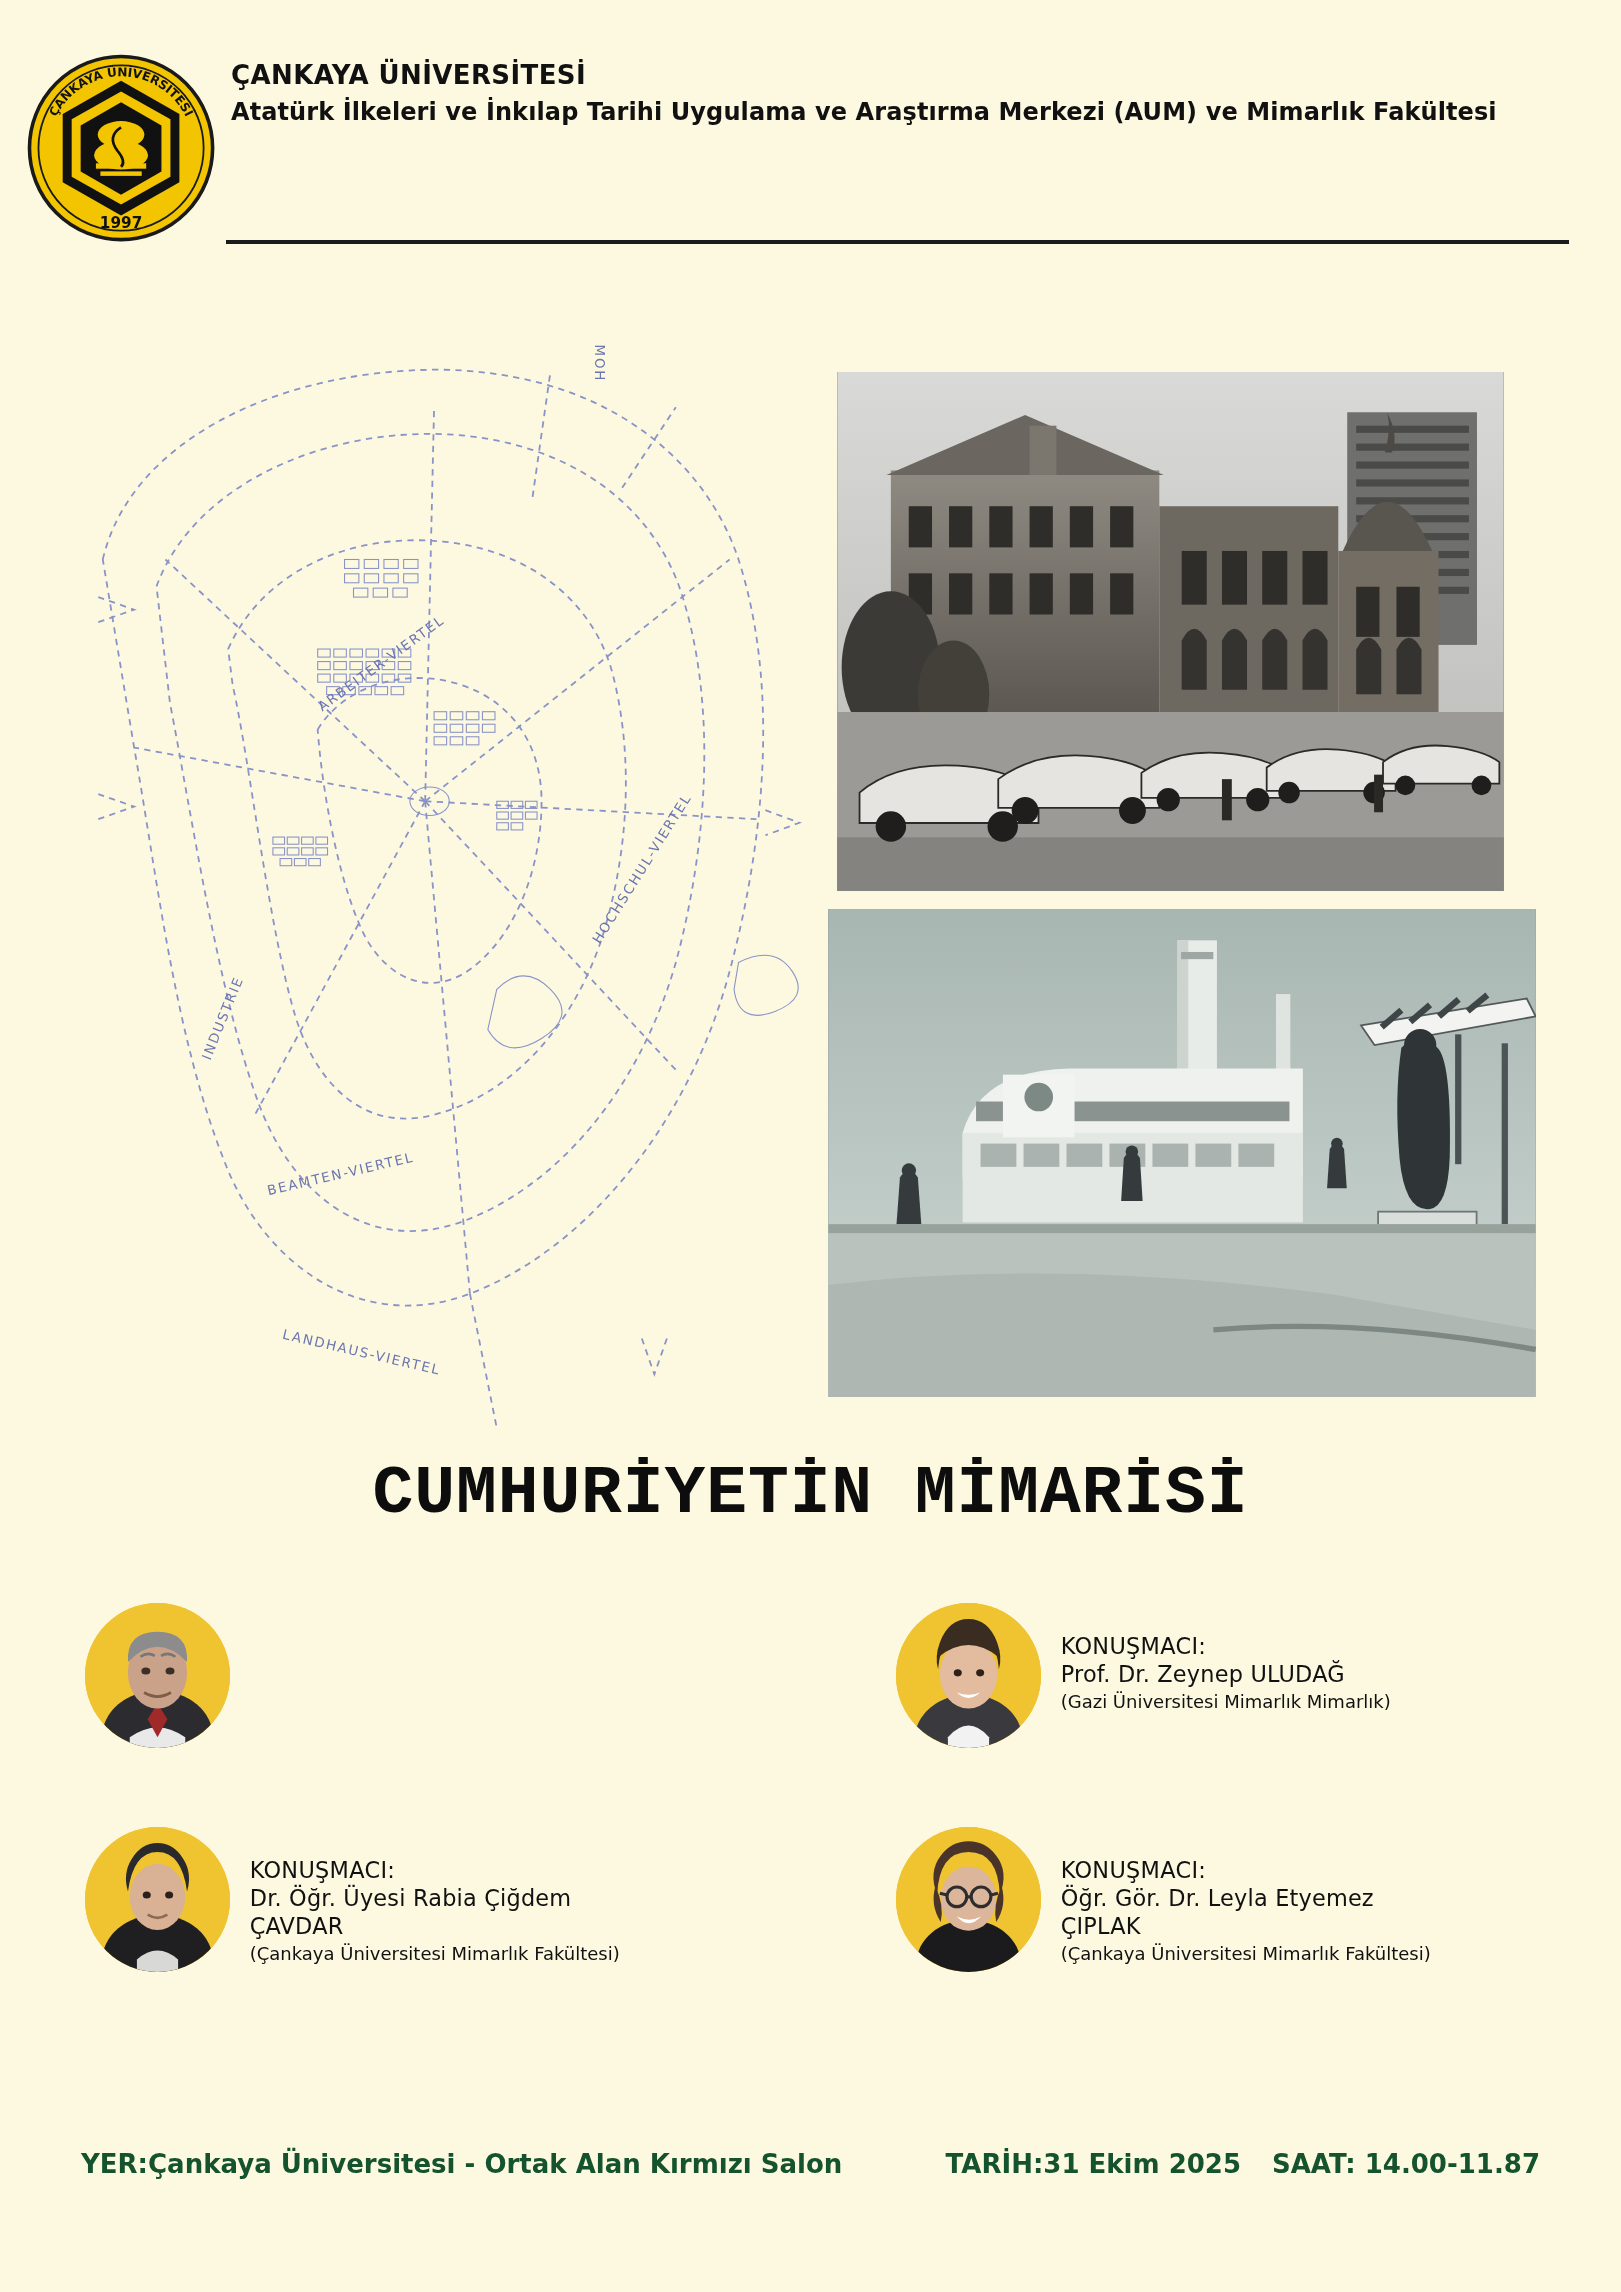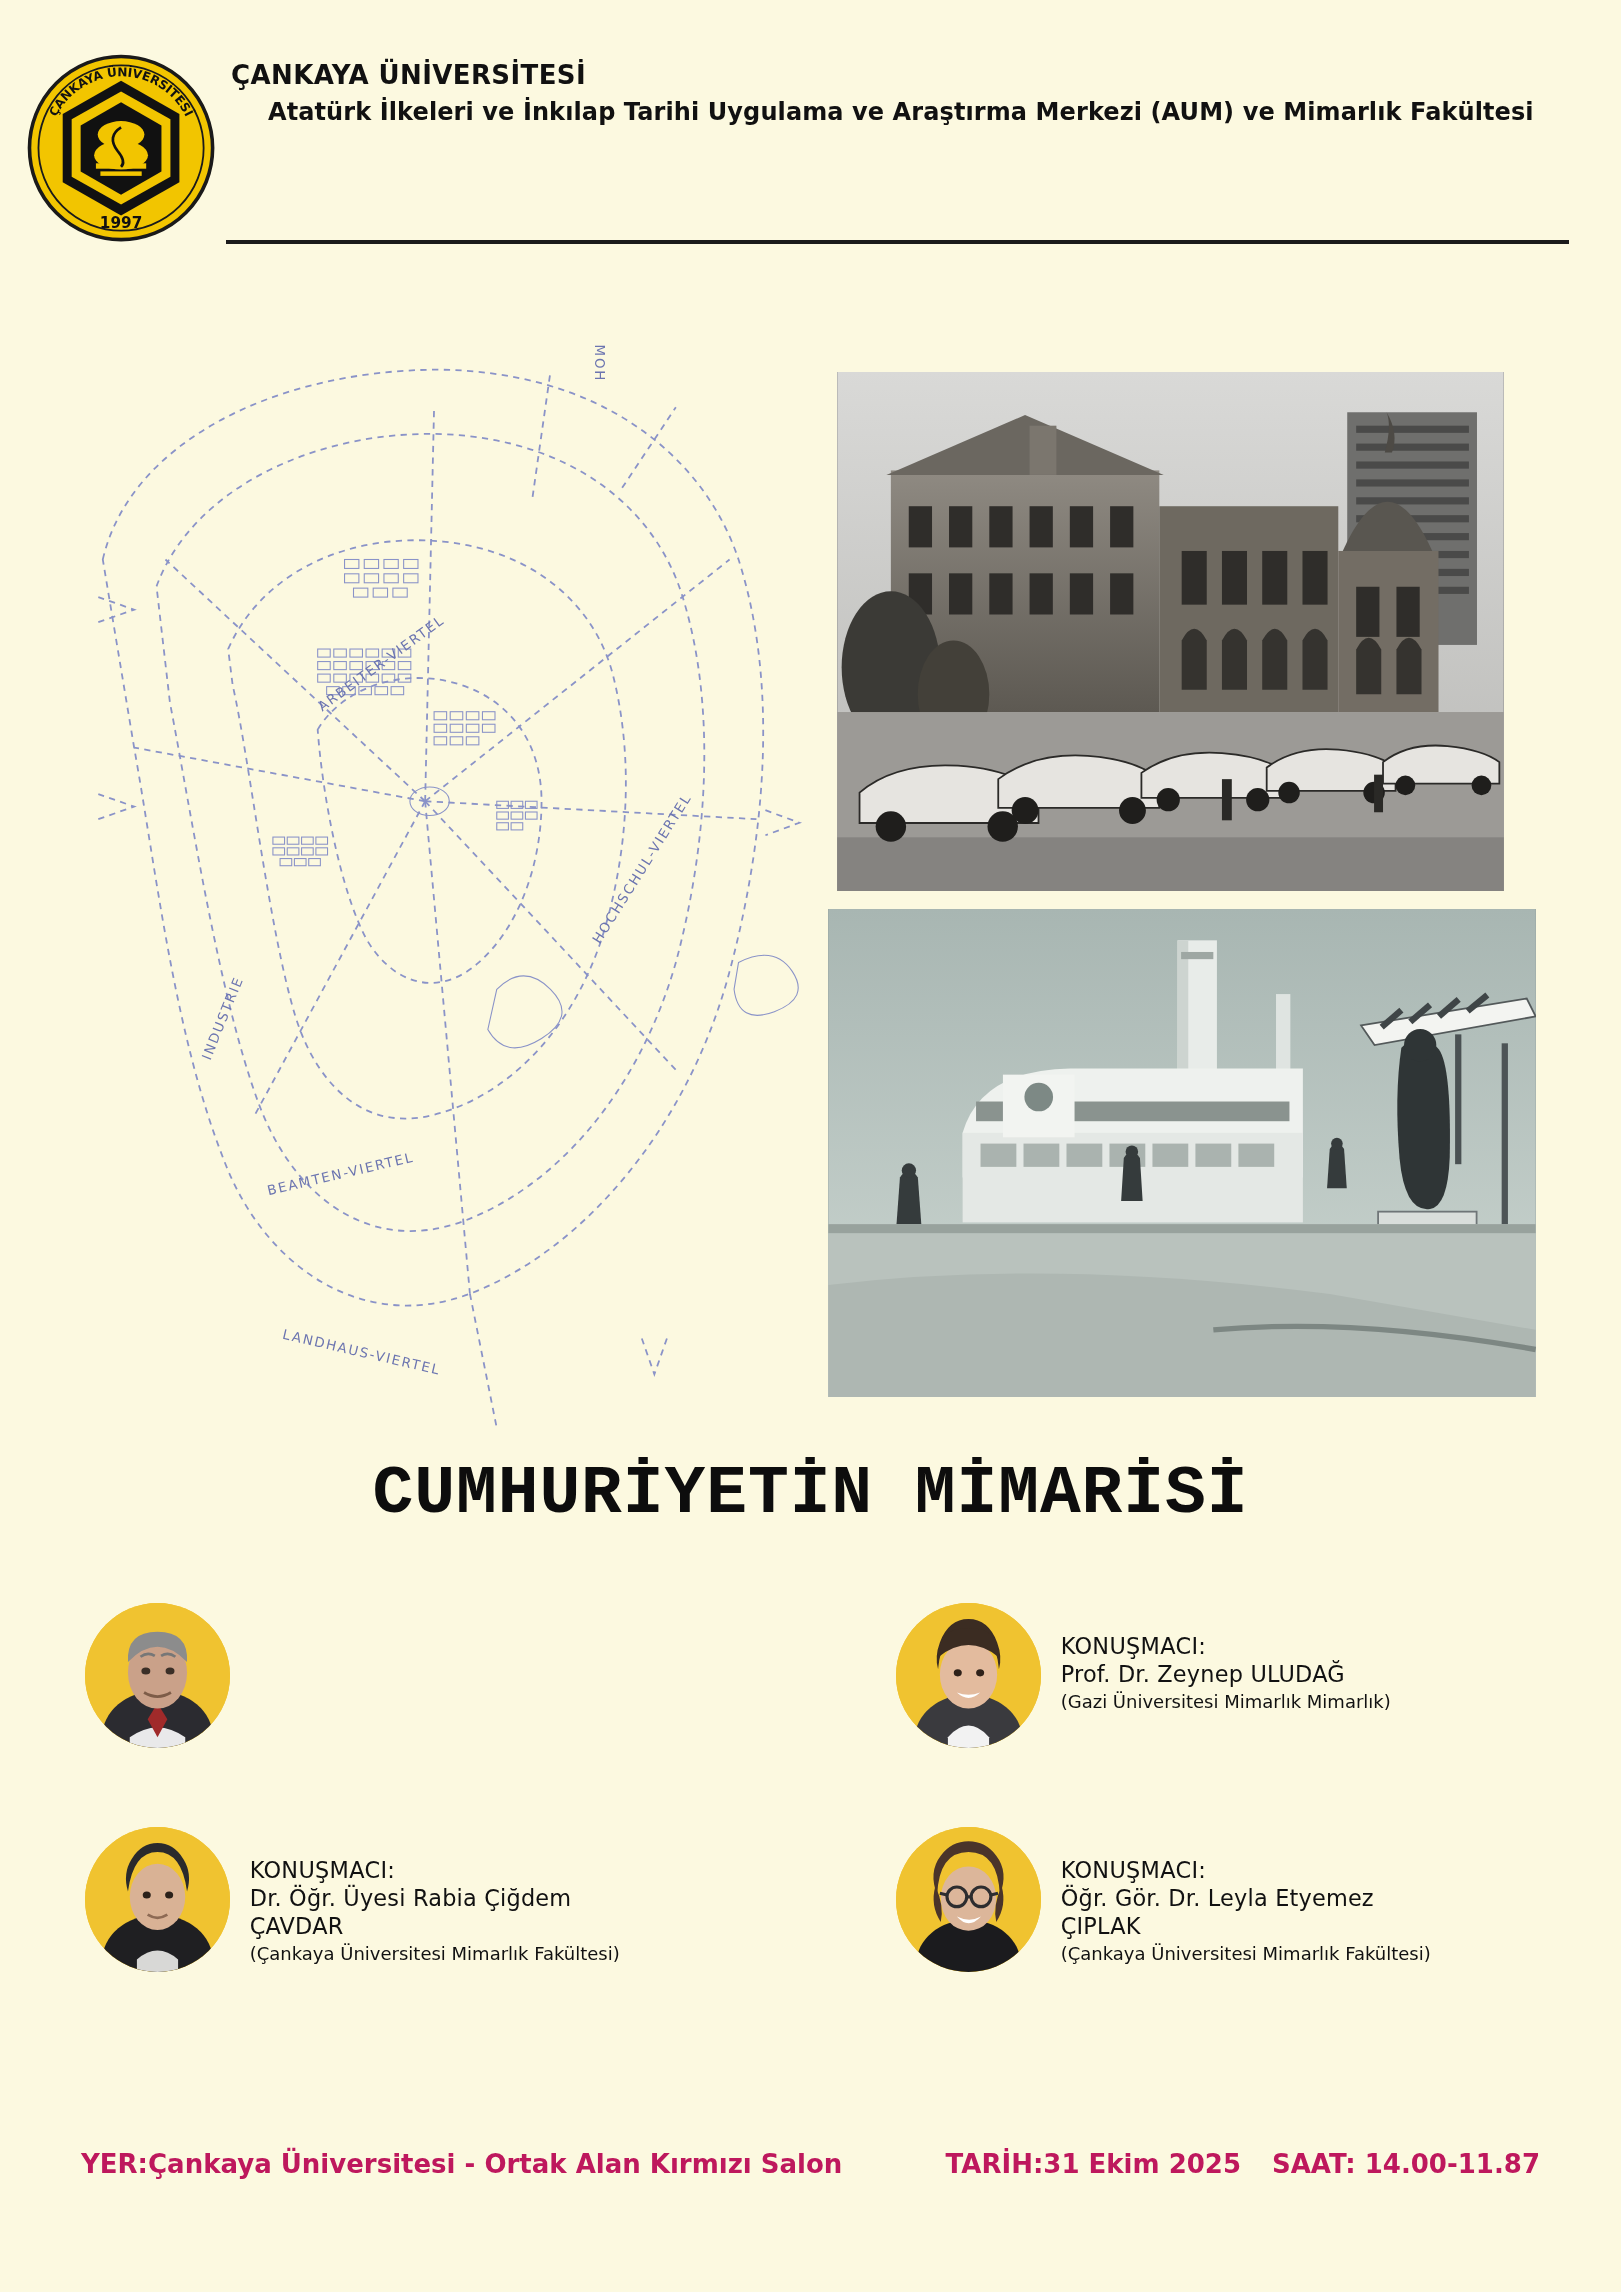--- a/index.html
+++ b/index.html
@@ -44,21 +44,20 @@
     font-weight: bold;
     letter-spacing: 0.4px;
     line-height: 1.28;
   }
   .header-line2 {
     font-size: 24px;
     font-weight: bold;
     letter-spacing: 0.1px;
     line-height: 1.30;
     margin-top: 4.5px;
-    margin-left: 37px;
   }
   .header-rule {
     position: absolute;
     left: 226px;
     top: 240px;
     width: 1343px;
     height: 3.6px;
     background: #1b1b1b;
   }
 
@@ -157,21 +156,21 @@
     line-height: 1.28;
     margin-top: 1.8px;
   }
 
   
   .footer {
     position: absolute;
     left: 0;
     top: 2149px;
     width: 100%;
-    color: #be185d;
+    color: #14532d;
   }
   .footer-inner {
     position: relative;
     margin: 0 81px;
     display: flex;
     justify-content: space-between;
     align-items: baseline;
     font-size: 26px;
     font-weight: bold;
   }

